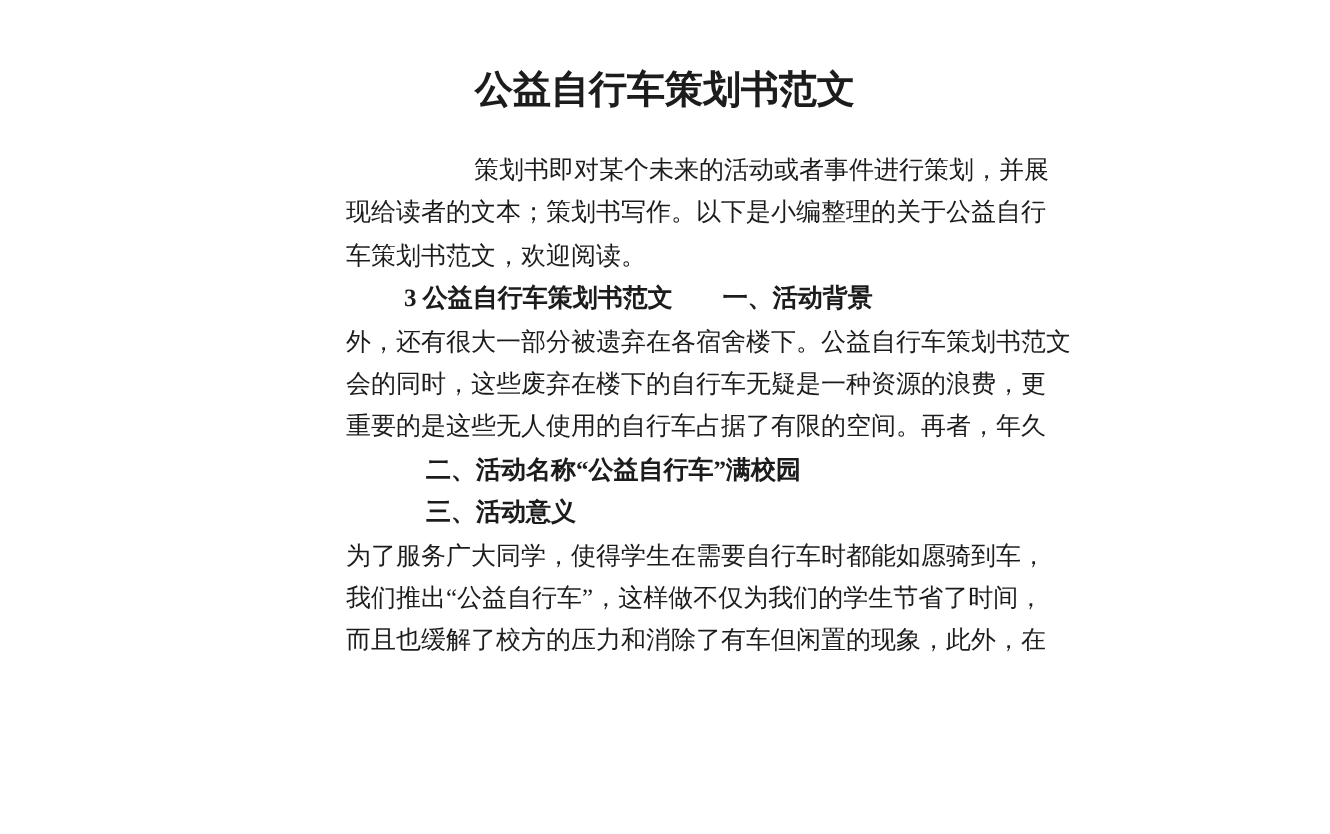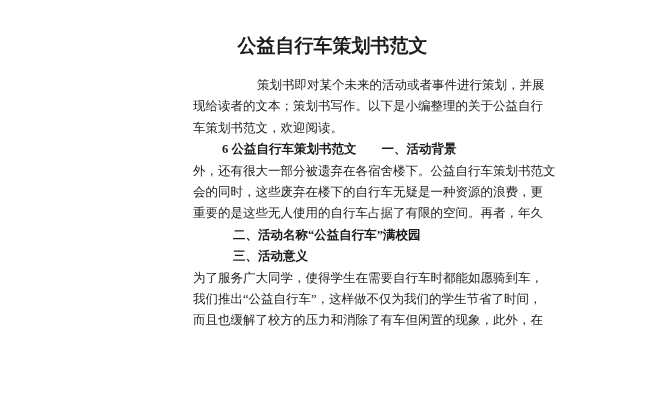--- a/index.html
+++ b/index.html
@@ -32,37 +32,36 @@
     position: absolute;
     top: 75px;
     left: 173px;
     width: 356px;
     font-size: 12.5px;
     line-height: 21.4px;
   }
   .line {
     white-space: nowrap;
     height: 21.4px;
-    margin-left: 20px;
   }
   .bold { font-weight: bold; }
   .ind-intro { text-indent: 64px; }
   .ind-2 { text-indent: 29px; }
   .ind-3 { text-indent: 40px; }
 </style>
 </head>
 <body>
 
 <div class="page">
   <h1 class="doc-title">公益自行车策划书范文</h1>
   <div class="doc-body">
     <div class="line ind-intro">策划书即对某个未来的活动或者事件进行策划，并展</div>
     <div class="line">现给读者的文本；策划书写作。以下是小编整理的关于公益自行</div>
     <div class="line">车策划书范文，欢迎阅读。</div>
-    <div class="line ind-2 bold">6 公益自行车策划书范文　　一、活动背景</div>
+    <div class="line ind-2 bold">3 公益自行车策划书范文　　一、活动背景</div>
     <div class="line">外，还有很大一部分被遗弃在各宿舍楼下。公益自行车策划书范文</div>
     <div class="line">会的同时，这些废弃在楼下的自行车无疑是一种资源的浪费，更</div>
     <div class="line">重要的是这些无人使用的自行车占据了有限的空间。再者，年久</div>
     <div class="line ind-3 bold">二、活动名称“公益自行车”满校园</div>
     <div class="line ind-3 bold">三、活动意义</div>
     <div class="line">为了服务广大同学，使得学生在需要自行车时都能如愿骑到车，</div>
     <div class="line">我们推出“公益自行车”，这样做不仅为我们的学生节省了时间，</div>
     <div class="line">而且也缓解了校方的压力和消除了有车但闲置的现象，此外，在</div>
   </div>
 </div>

